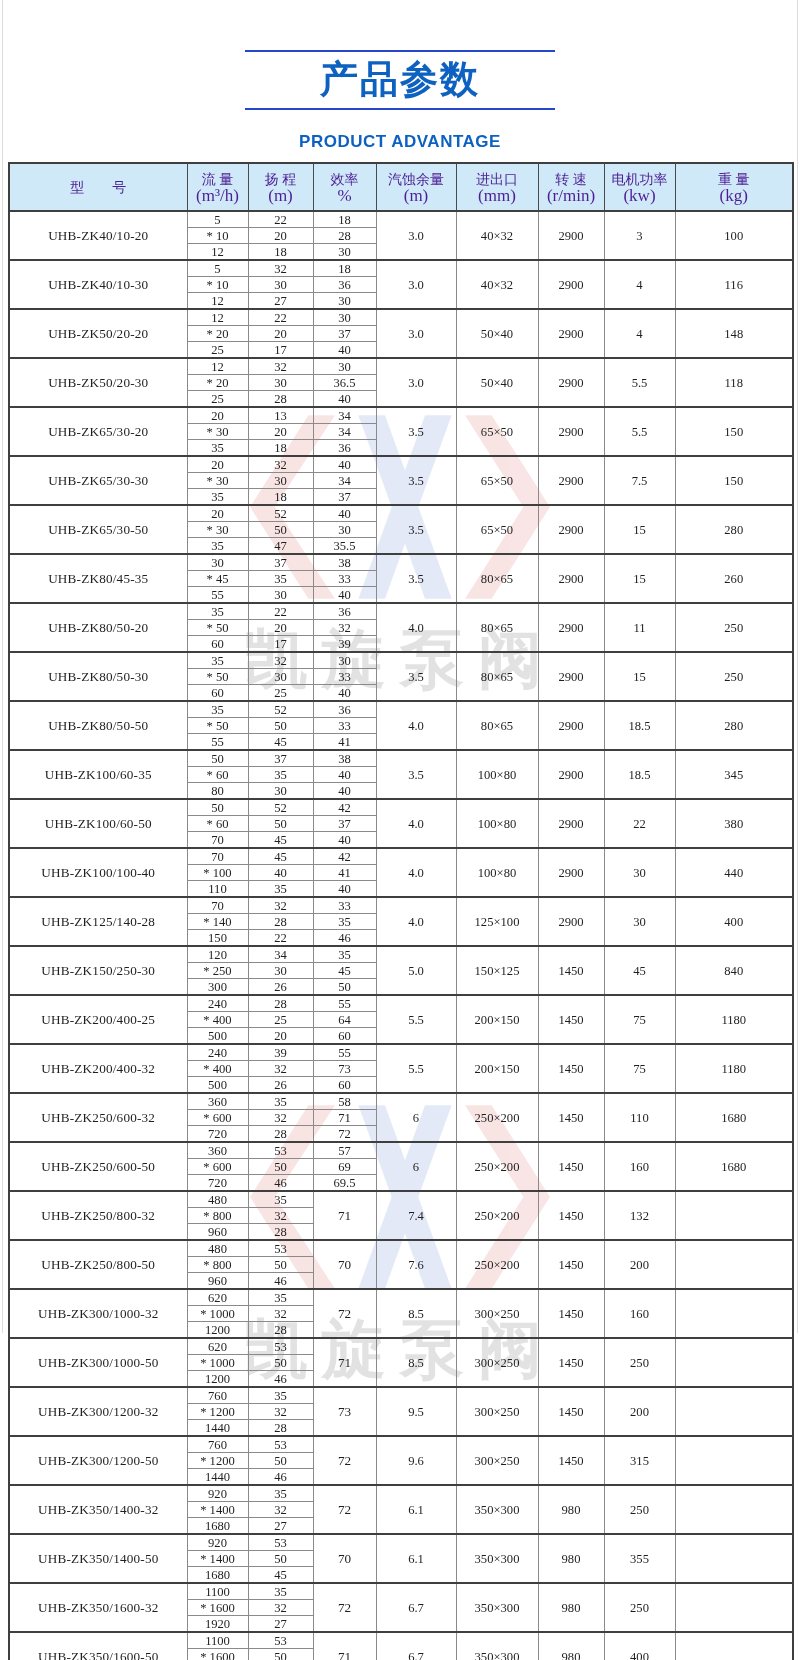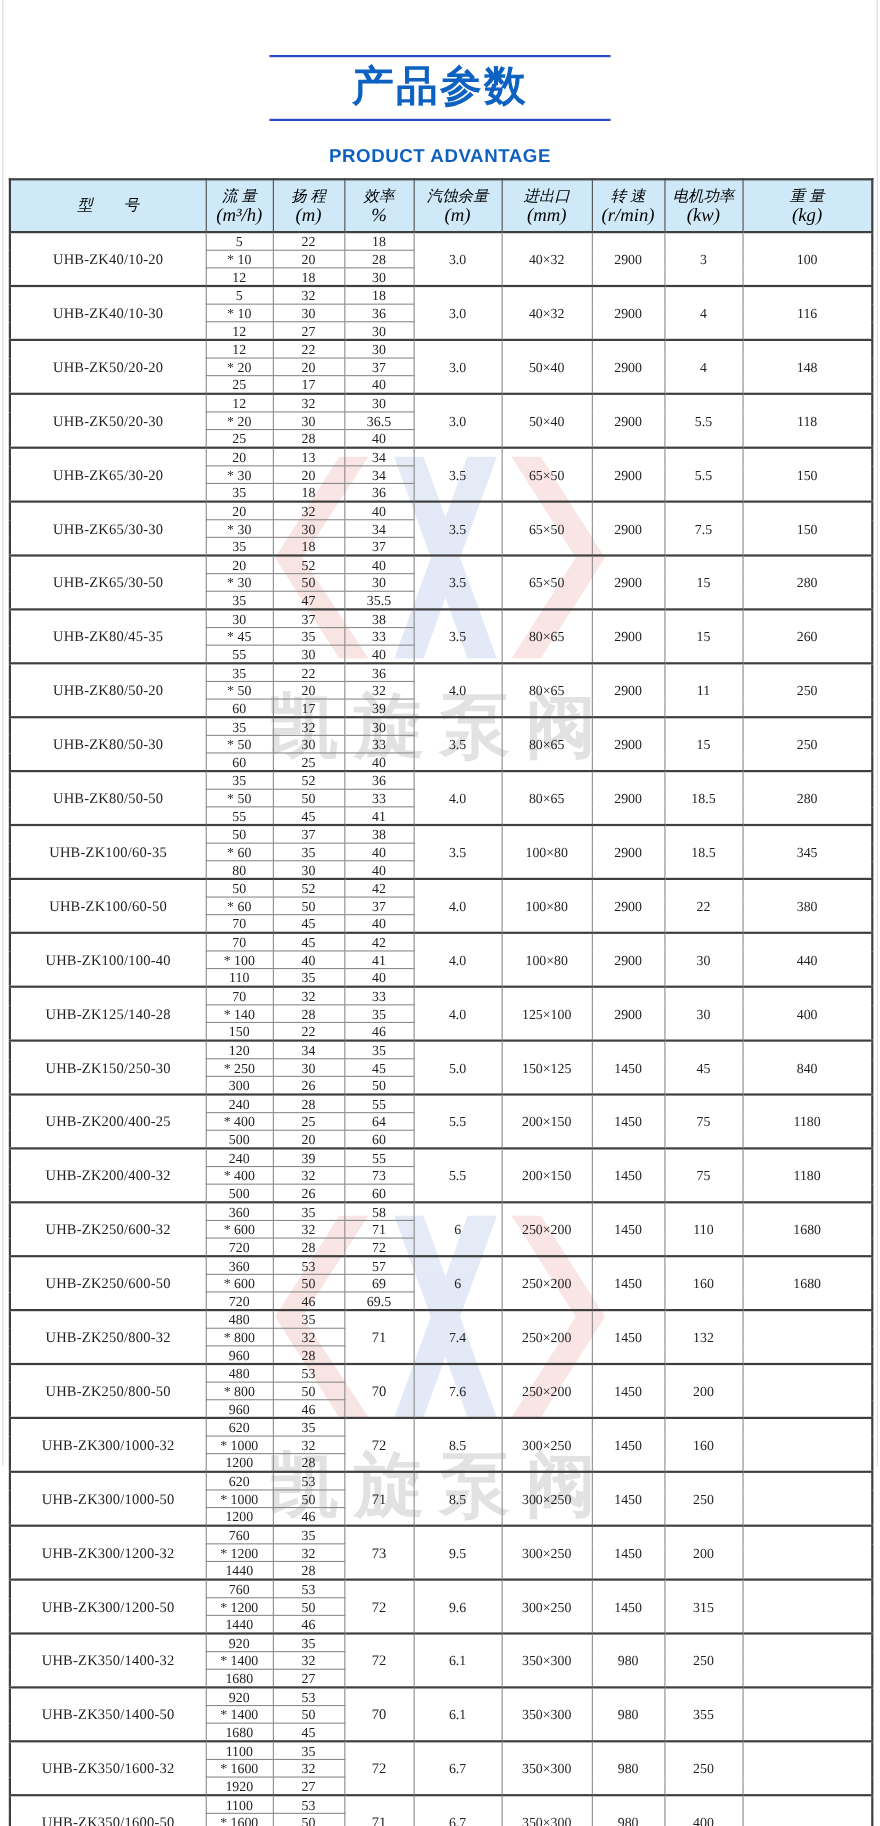--- a/index.html
+++ b/index.html
@@ -17,21 +17,21 @@
 
   
   .table-wrap{position:relative;width:784px;margin:10px auto 0 auto;}
   table.params{border-collapse:collapse;width:784px;table-layout:fixed;
     font-family:"Liberation Serif",serif;position:relative;z-index:2;background:transparent;}
   .col-model{width:178px}.col-flow{width:61px}.col-head{width:65px}.col-eff{width:63px}
   .col-npsh{width:80px}.col-ports{width:82px}.col-speed{width:66px}.col-power{width:71px}.col-weight{width:118px}
 
   table.params{border:2px solid #3f3f3f;}
   thead td{background:#cfe9f8;border:1px solid #4a4a4a;text-align:center;vertical-align:middle;
-    height:46px;font-size:14px;color:#000000;padding:0;font-style:italic;}
+    height:46px;font-size:14px;color:#4c1d95;padding:0;}
   thead .h1{line-height:17px;}
   thead .h2{line-height:15px;font-size:17px;}
   tbody td{border:1px solid #8a8a8a;height:15px;padding:0 2px;text-align:center;vertical-align:middle;
     font-size:12.6px;line-height:14px;color:#1f1f1f;background:transparent;}
   tbody tr.block-start td{border-top:2px solid #3f3f3f;}
   td.model-cell{font-size:13.2px;letter-spacing:0.2px;}
   td.merged-eff{font-size:13.2px;}
 
   
   .watermark{position:absolute;left:50%;transform:translateX(-50%);z-index:1;text-align:center;pointer-events:none;}

